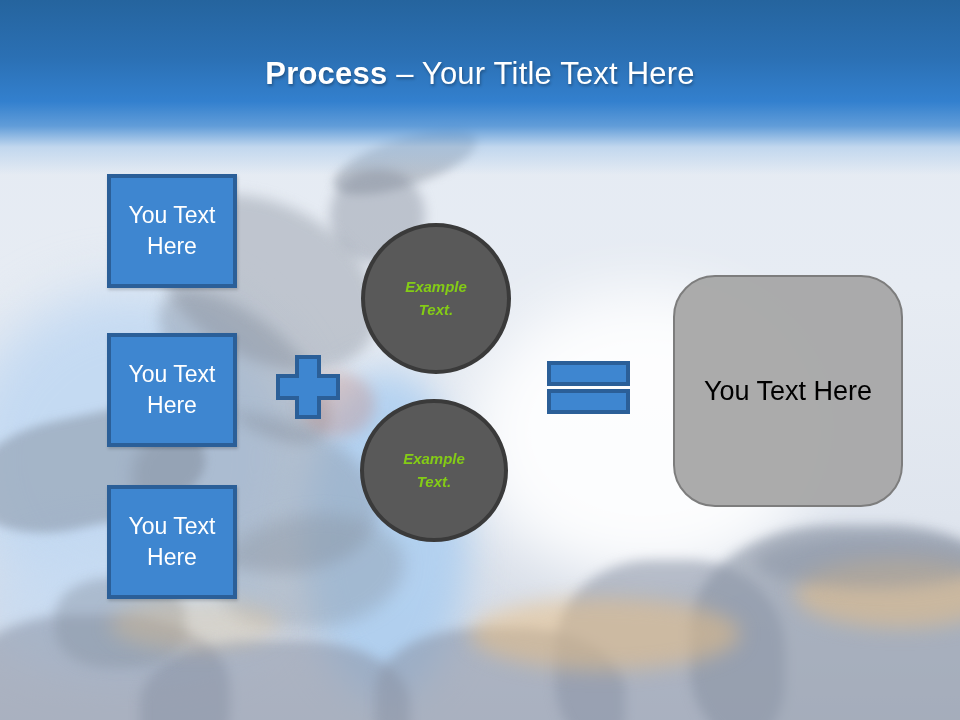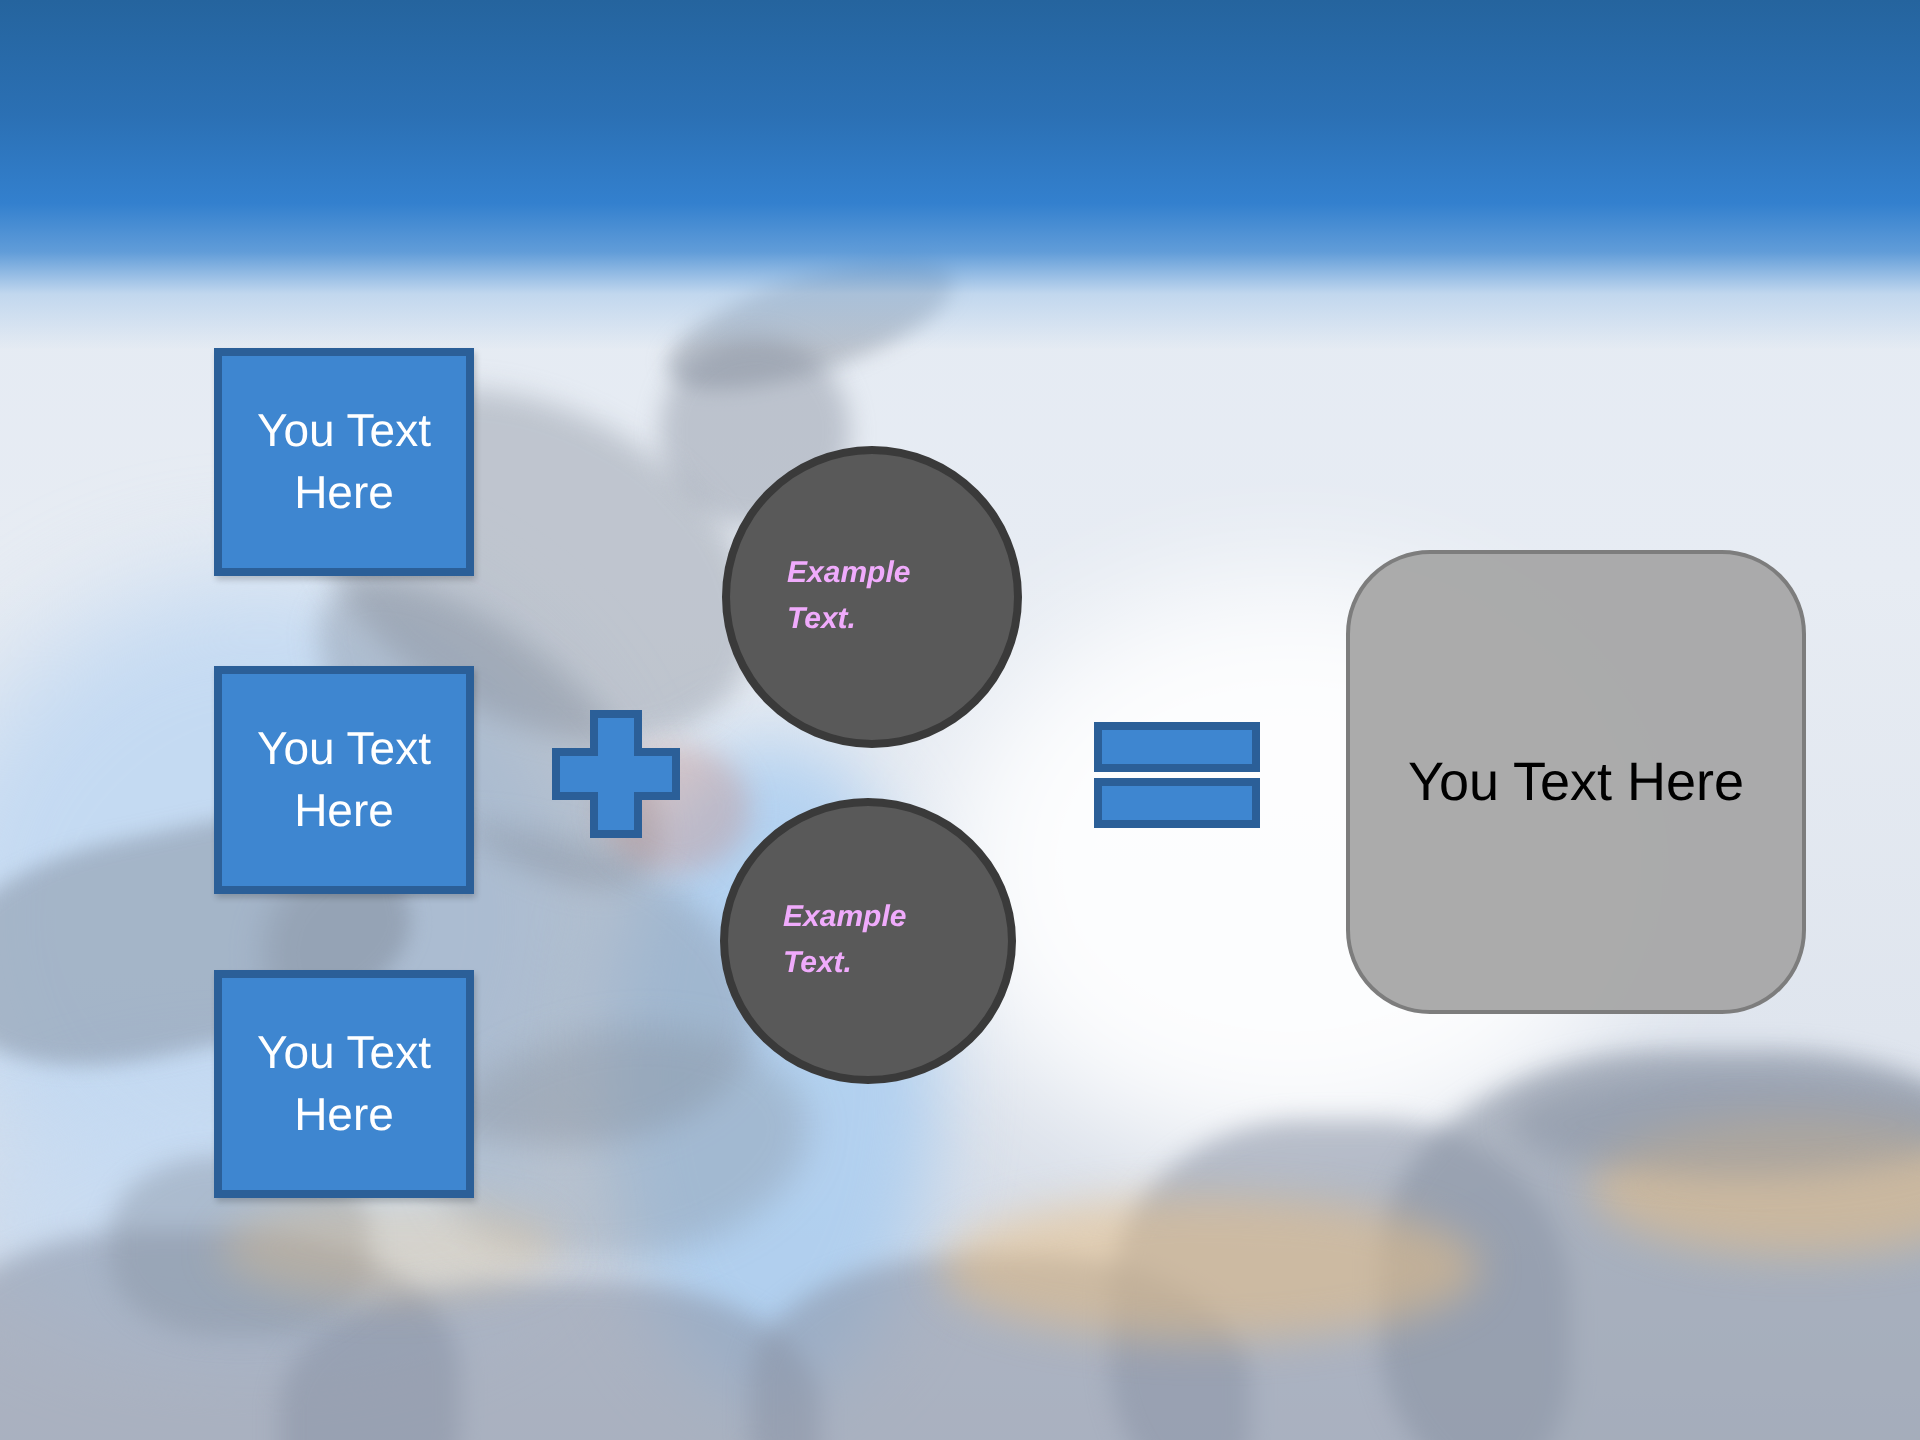--- a/index.html
+++ b/index.html
@@ -54,22 +54,22 @@
     position:absolute;left:107px;width:130px;height:114px;
     background:#3E86D0;border:4px solid #2B5F98;
     display:flex;align-items:center;justify-content:center;text-align:center;
     color:#fff;font-size:23px;line-height:1.35;padding:4px;
     box-shadow:1px 2px 3px rgba(0,0,0,.18);
   }
   .ibox-1{top:174px;} .ibox-2{top:333px;} .ibox-3{top:485px;}
   .circle{
     position:absolute;border-radius:50%;
     background:#595959;border:4px solid #3A3A3A;
-    display:flex;align-items:center;justify-content:center;
-    color:#f0abfc;font-size:15px;font-weight:bold;font-style:italic;line-height:1.5;
+    display:flex;align-items:center;justify-content:center;text-align:center;
+    color:#84cc16;font-size:15px;font-weight:bold;font-style:italic;line-height:1.5;
   }
   .circle-1{left:361px;top:223px;width:150px;height:151px;}
   .circle-2{left:360px;top:399px;width:148px;height:143px;}
   .circle span{max-width:85px;display:block;}
   .op{position:absolute;}
   .op-plus{left:276px;top:355px;}
   .op-equals{left:547px;top:361px;}
   .result{
     position:absolute;left:673px;top:275px;width:230px;height:232px;
     background:rgba(167,167,167,.95);border:2px solid #7D7D7D;border-radius:42px;
@@ -101,20 +101,23 @@
     <div class="tree t4"></div>
     <div class="tree t5"></div>
     <div class="tree t6"></div>
     <div class="o-cloud o1"></div>
     <div class="o-cloud o2"></div>
     <div class="o-cloud o3"></div>
     <div class="d-wisp"></div>
   </div>
 
   <div class="header"></div>
+  <div class="title">
+    <span class="b">Process</span><span> – Your Title Text Here</span>
+  </div>
 
   <div class="ibox ibox-1">
     <span>You Text Here</span>
   </div>
   <div class="ibox ibox-2">
     <span>You Text Here</span>
   </div>
   <div class="ibox ibox-3">
     <span>You Text Here</span>
   </div>

